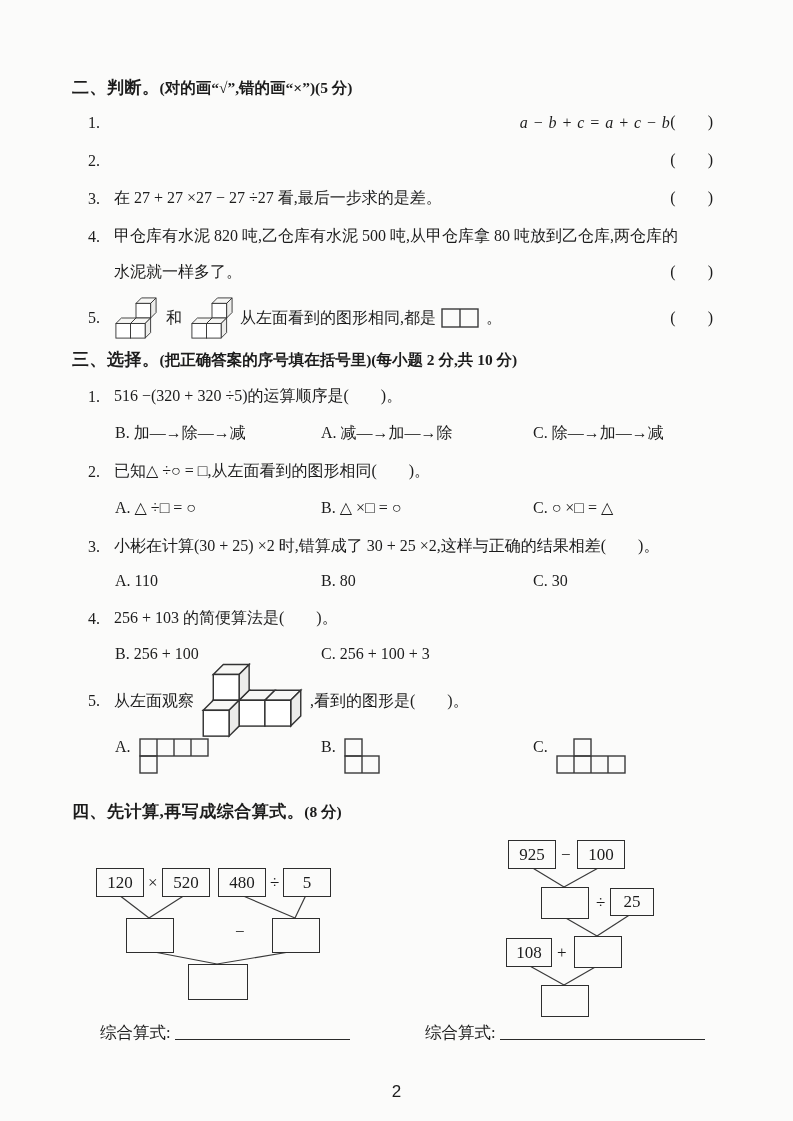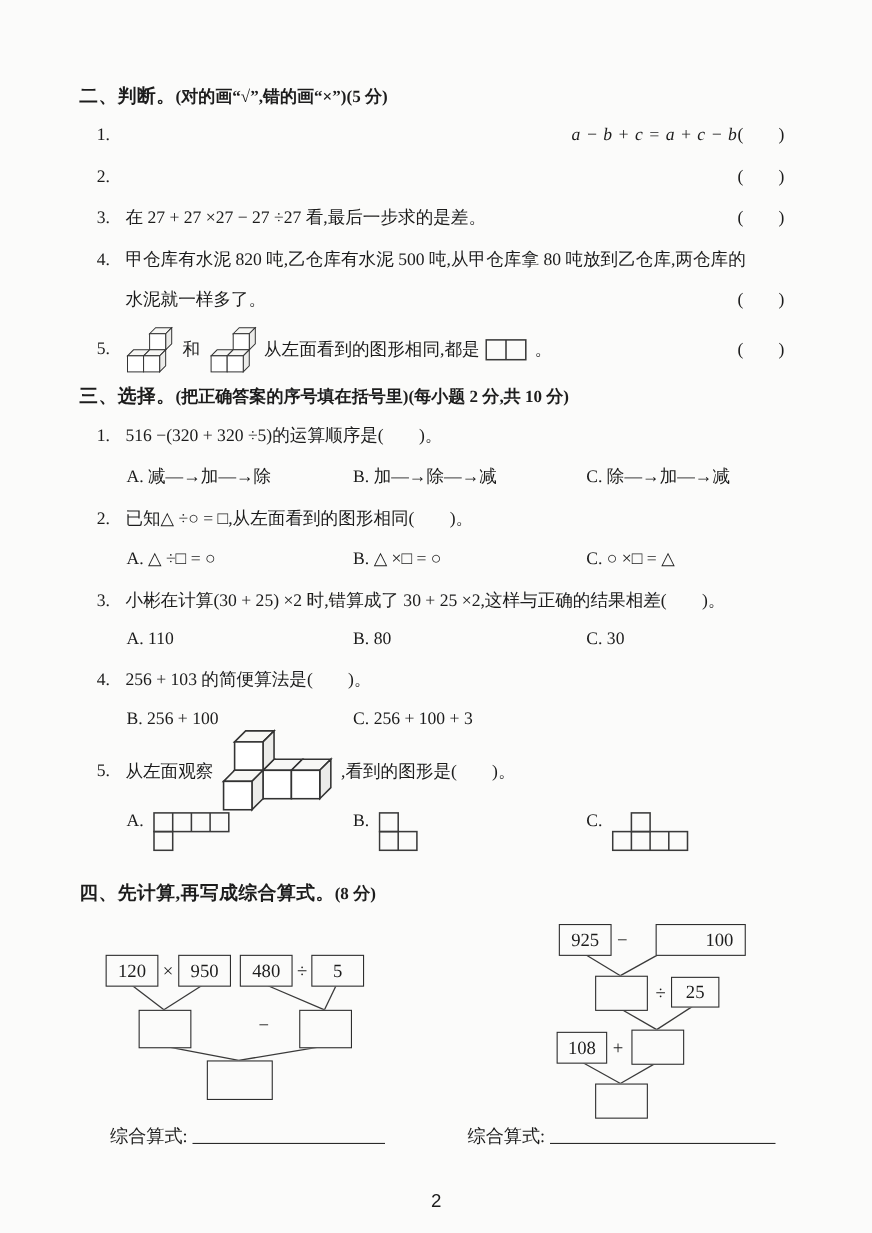--- a/index.html
+++ b/index.html
@@ -112,22 +112,22 @@
 
   <div class="abs" style="left:72px;top:348px;">
     <span class="sec-title">三、选择。</span><span class="sec-note">(把正确答案的序号填在括号里)(每小题 2 分,共 10 分)</span>
   </div>
 
   <div class="row" style="top:386px;">
     <span class="num">1.</span>
     <span class="itext">516 −(320 + 320 ÷5)的运算顺序是(　　)。</span>
   </div>
   <div class="opts" style="top:423px;">
+    <span class="opt">B. 加—→除—→减</span>
     <span class="opt">A. 减—→加—→除</span>
-    <span class="opt">B. 加—→除—→减</span>
     <span class="opt">C. 除—→加—→减</span>
   </div>
 
   <div class="row" style="top:461px;">
     <span class="num">2.</span>
     <span class="itext">已知△ ÷○ = □,从左面看到的图形相同(　　)。</span>
   </div>
   <div class="opts" style="top:498px;">
     <span class="opt">A. △ ÷□ = ○</span>
     <span class="opt">B. △ ×□ = ○</span>
@@ -230,32 +230,32 @@
         <line x1="600" y1="37" x2="564" y2="57"></line>
         <line x1="564" y1="87" x2="597" y2="106"></line>
         <line x1="631" y1="84" x2="597" y2="106"></line>
         <line x1="528" y1="135" x2="564" y2="155"></line>
         <line x1="597" y1="136" x2="564" y2="155"></line>
       </g>
     </svg>
 
     <div class="fbox" style="left:96px;top:38px;width:46px;height:27px;">120</div>
     <span class="fop" style="left:148px;top:43px;">×</span>
-    <div class="fbox" style="left:162px;top:38px;width:46px;height:27px;">950</div>
+    <div class="fbox" style="left:162px;top:38px;width:46px;height:27px;">520</div>
     <div class="fbox" style="left:218px;top:38px;width:46px;height:27px;">480</div>
     <span class="fop" style="left:270px;top:43px;">÷</span>
     <div class="fbox" style="left:283px;top:38px;width:46px;height:27px;">5</div>
     <div class="fbox" style="left:126px;top:88px;width:46px;height:33px;"></div>
     <span class="fop" style="left:235px;top:92px;">−</span>
     <div class="fbox" style="left:272px;top:88px;width:46px;height:33px;"></div>
     <div class="fbox" style="left:188px;top:134px;width:58px;height:34px;"></div>
 
     <div class="fbox" style="left:508px;top:10px;width:46px;height:27px;">925</div>
     <span class="fop" style="left:561px;top:15px;">−</span>
-    <div class="fbox" style="left:596px;top:10px;width:46px;height:27px;padding-left:34px;">100</div>
+    <div class="fbox" style="left:577px;top:10px;width:46px;height:27px;">100</div>
     <div class="fbox" style="left:541px;top:57px;width:46px;height:30px;"></div>
     <span class="fop" style="left:596px;top:63px;">÷</span>
     <div class="fbox" style="left:610px;top:58px;width:42px;height:26px;">25</div>
     <div class="fbox" style="left:506px;top:108px;width:44px;height:27px;">108</div>
     <span class="fop" style="left:557px;top:113px;">+</span>
     <div class="fbox" style="left:574px;top:106px;width:46px;height:30px;"></div>
     <div class="fbox" style="left:541px;top:155px;width:46px;height:30px;"></div>
   </div>
 
   <div class="expr" style="left:100px;top:1022px;">

